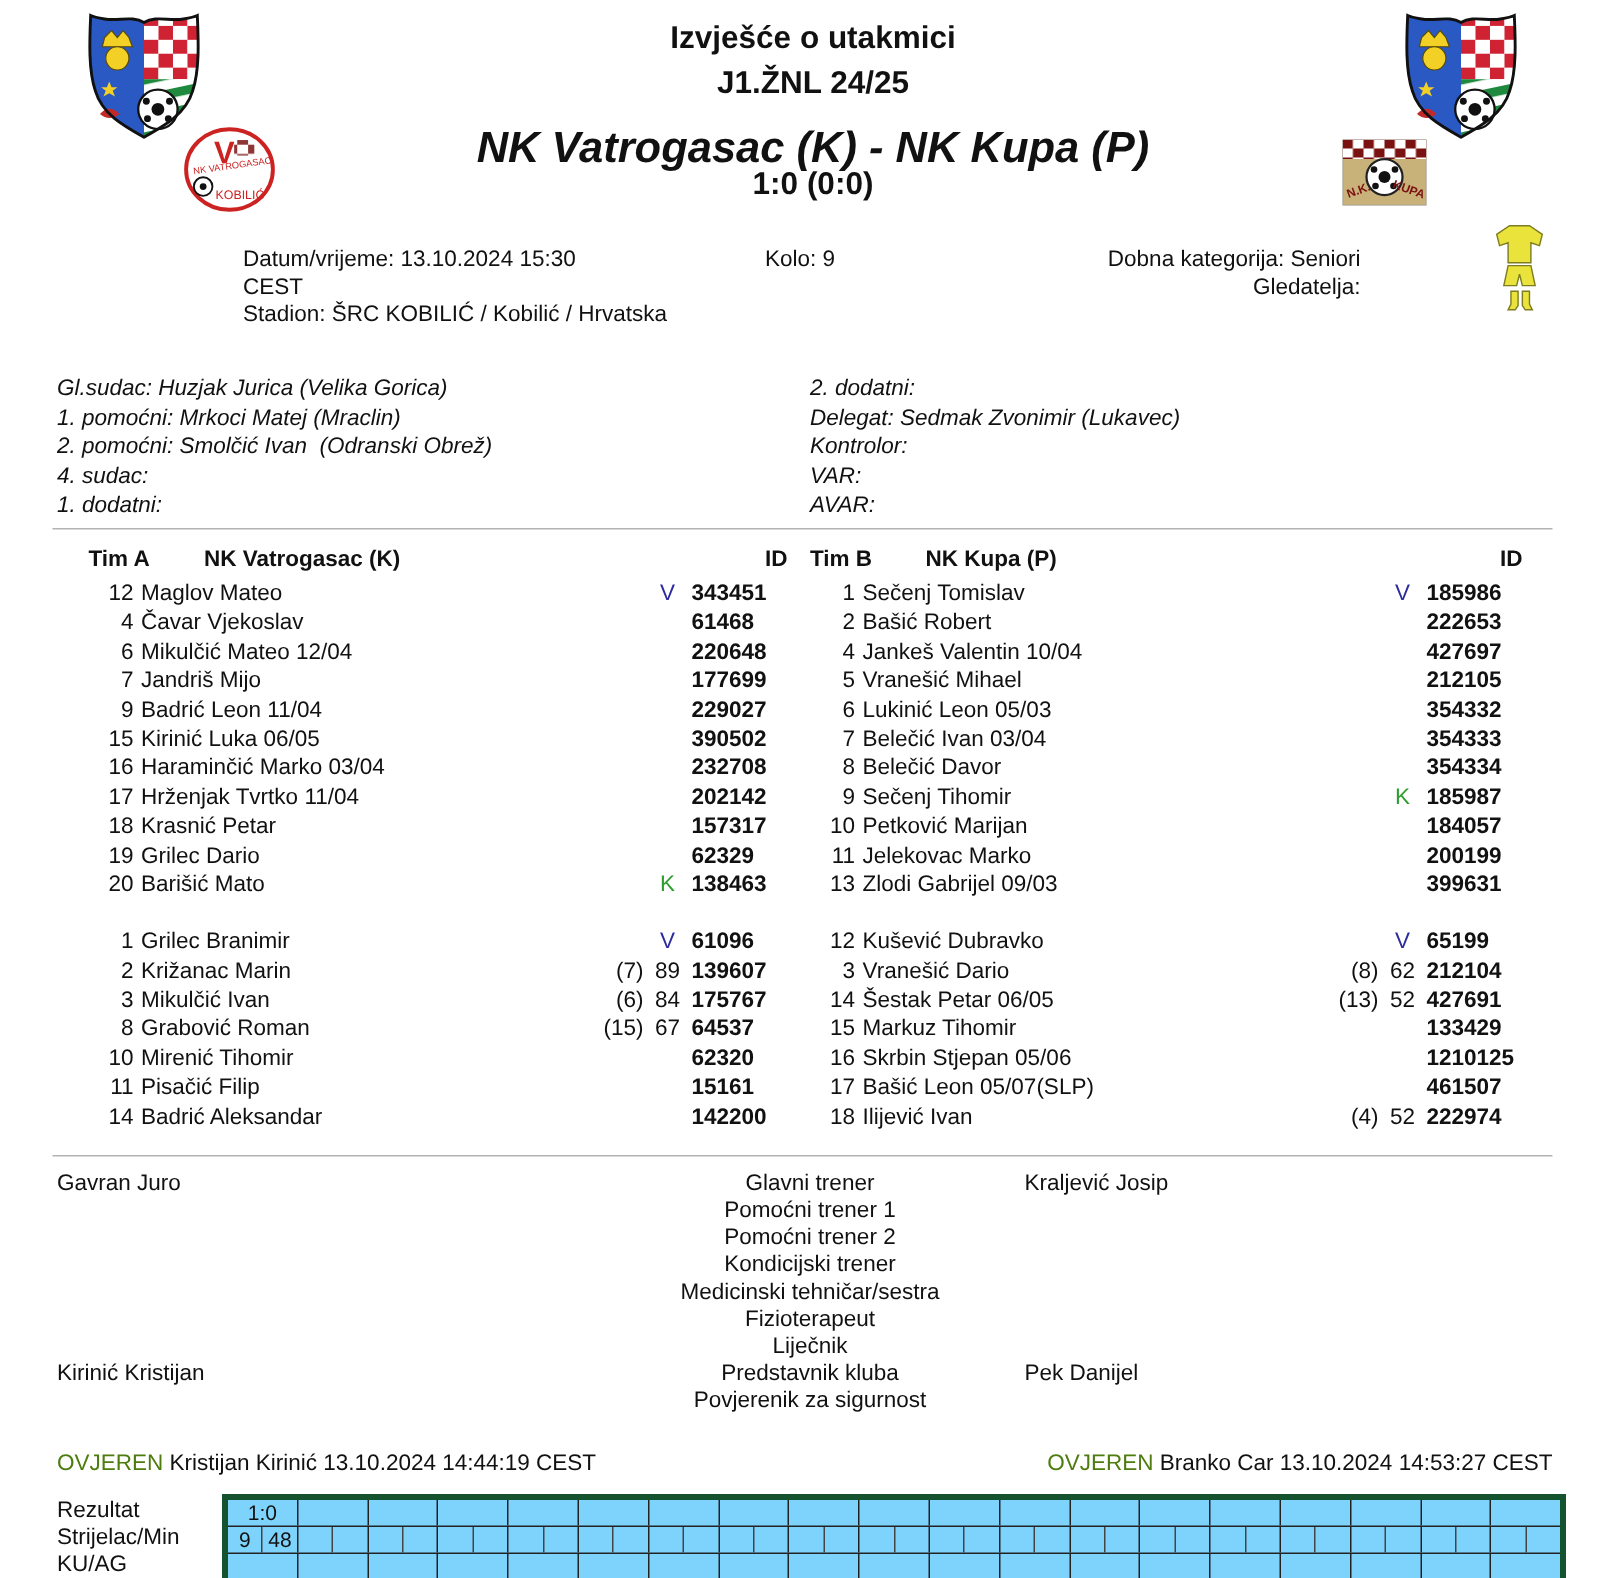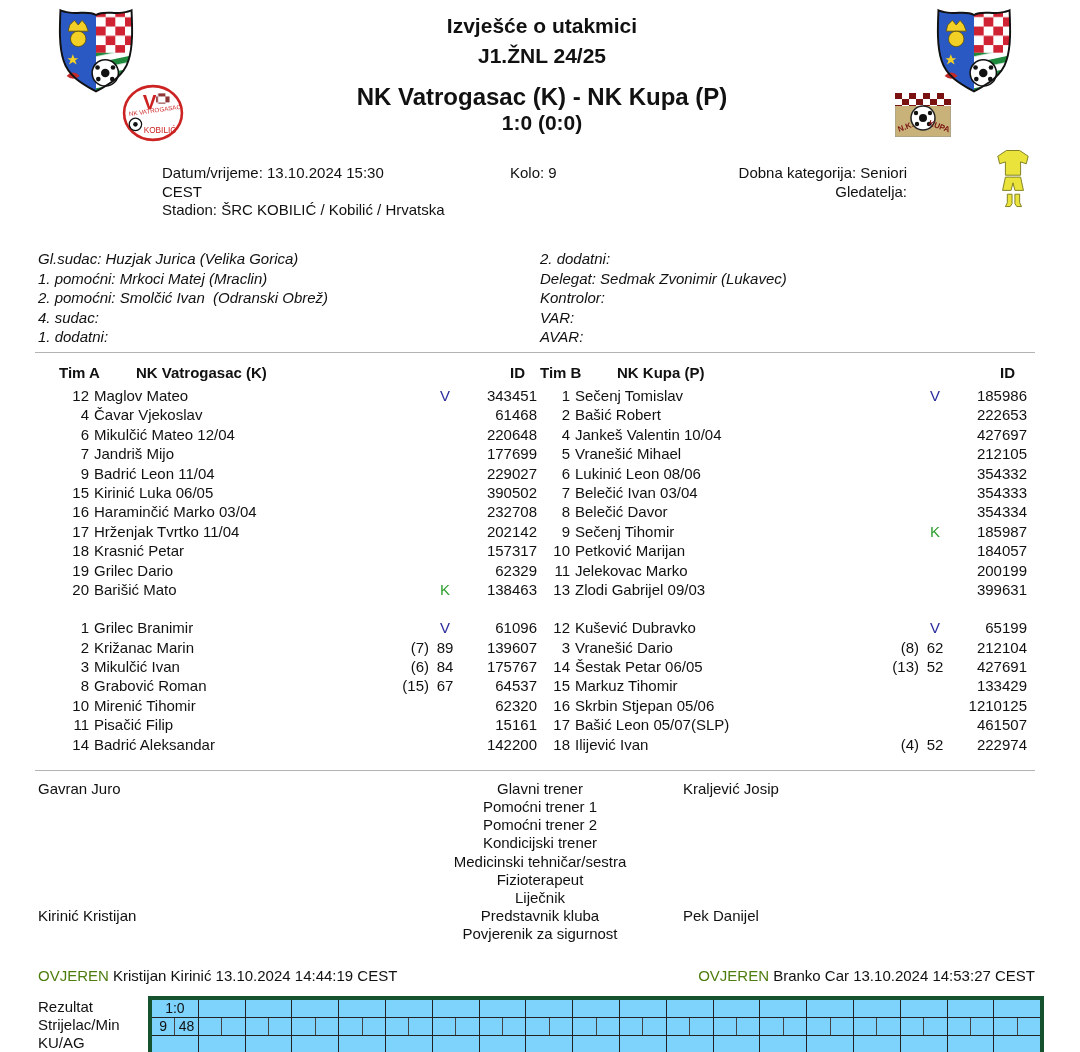--- a/index.html
+++ b/index.html
@@ -1,21 +1,21 @@
 <!DOCTYPE html>
 <html><head>
 <meta charset="utf-8">
 <style>
   html,body{margin:0;padding:0;background:#fff;}
   .page{position:relative;width:1080px;height:1052px;background:#fff;overflow:hidden;
         font-family:"Liberation Sans","DejaVu Sans",sans-serif;color:#111;}
   .hdr-title{position:absolute;left:4px;right:0;text-align:center;font-weight:bold;}
   #t1{top:14px;font-size:21px;}
   #t2{top:44px;font-size:21px;}
-  #t3{top:83px;font-size:24px;}
+  #t3{top:83px;font-size:29px;font-style:italic;}
   #t4{top:111px;font-size:21px;}
   .figure{position:absolute;}
   #crest-left{left:55px;top:8px;}
   #badge-home{left:122px;top:84px;}
   #crest-right{left:933px;top:8px;}
   #badge-away{left:895px;top:93px;}
   #kit-icon{left:994px;top:148px;}
   .info-item{position:absolute;font-size:15px;line-height:18.5px;}
   #info-dt{left:162px;top:164px;}
   #info-round{left:510px;top:164px;}
@@ -32,21 +32,21 @@
   #team-b{left:540px;width:487px;}
   .team-head{display:flex;font-weight:bold;font-size:15px;height:23px;}
   .th-label{width:77px;}
   .th-name{flex:1;}
   .th-id{width:104px;text-align:right;padding-right:12px;}
   .player-row{display:flex;height:19.4px;font-size:15px;}
   .p-num{width:30px;text-align:right;}
   .p-name{flex:1;padding-left:5px;white-space:nowrap;overflow:hidden;}
   .p-sub{width:44px;text-align:right;}
   .p-mark{width:32px;text-align:center;}
-  .p-id{width:76px;text-align:right;}
+  .p-id{width:76px;font-weight:bold;}
   .mark-V{color:#2b2b9e;}
   .mark-K{color:#2e9e2e;}
   .team-gap{height:19px;}
   #staff-zone{position:absolute;top:780px;left:0;width:1080px;}
   .staff-row{position:relative;height:18.15px;font-size:15px;}
   .staff-role{position:absolute;left:0;width:1080px;text-align:center;}
   .staff-left{position:absolute;left:38px;}
   .staff-right{position:absolute;left:683px;}
   .verif{position:absolute;top:967px;font-size:15px;white-space:pre;}
   #verif-left{left:38px;}
@@ -354,21 +354,21 @@
         </div>
         <div class="player-row">
           <span class="p-num">5</span>
           <span class="p-name">Vranešić Mihael</span>
           <span class="p-sub"></span>
           <span class="p-mark"></span>
           <span class="p-id">212105</span>
         </div>
         <div class="player-row">
           <span class="p-num">6</span>
-          <span class="p-name">Lukinić Leon 08/06</span>
+          <span class="p-name">Lukinić Leon 05/03</span>
           <span class="p-sub"></span>
           <span class="p-mark"></span>
           <span class="p-id">354332</span>
         </div>
         <div class="player-row">
           <span class="p-num">7</span>
           <span class="p-name">Belečić Ivan 03/04</span>
           <span class="p-sub"></span>
           <span class="p-mark"></span>
           <span class="p-id">354333</span>

